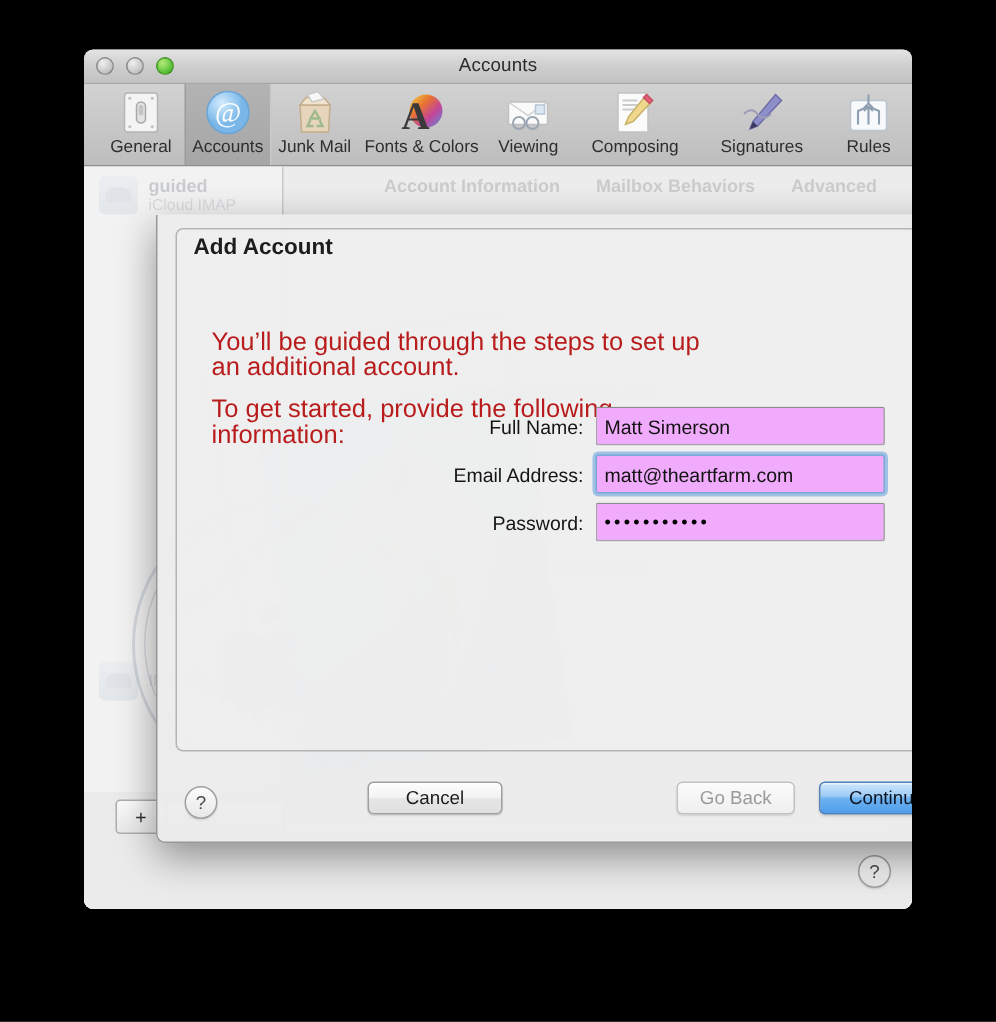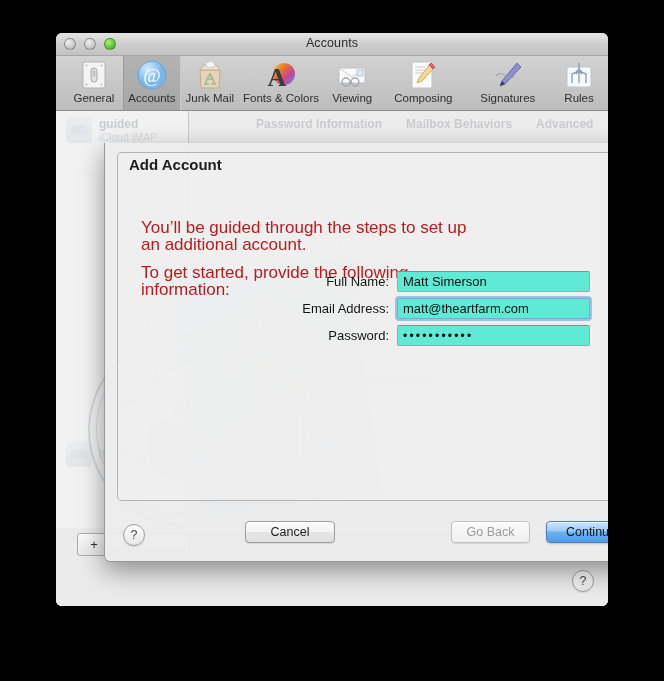--- a/index.html
+++ b/index.html
@@ -178,25 +178,25 @@
   .form { position: absolute; left: 0; top: 128px; width: 100%; }
   .f-row { display: flex; align-items: center; margin-bottom: 6px; }
   .f-label {
     width: 292px; text-align: right; padding-right: 8px;
     font-size: 13px; color: #151515; box-sizing: border-box;
   }
   .f-input {
     width: 193px; height: 21px;
     border: 1px solid #a6a6a6;
     border-top-color: #8c8c8c;
-    background: #5eead4;
+    background: #f0abfc;
     border-radius: 2px;
     font-size: 13px;
     color: #111;
-    padding: 0 5px;
+    padding: 12px 5px;
     box-sizing: border-box;
     font-family: "Liberation Sans", sans-serif;
     outline: none;
   }
   .f-input.focused {
     border: 1px solid #7aa7d4;
     box-shadow: 0 0 0 2px rgba(110,165,222,0.62);
   }
   .f-input.pw { letter-spacing: 2.2px; font-size: 12px; color: #000; }
 
@@ -403,21 +403,21 @@
 
       <div class="acct-row acct-row3">
         <div class="acct-icon"></div>
         <div class="acct-names">
           <div class="acct-n1"></div>
           <div class="acct-n2">IMAP</div>
         </div>
       </div>
 
       <div class="bg-tabs">
-        <div class="bg-tab">Password Information</div>
+        <div class="bg-tab">Account Information</div>
         <div class="bg-tab">Mailbox Behaviors</div>
         <div class="bg-tab">Advanced</div>
       </div>
 
       <div class="bg-field-row" style="left:140px; top:146px;">
         <div class="bg-lab">User Name:</div>
         <div class="bg-val">matt@theartfarm.com</div>
       </div>
       <div class="bg-field-row" style="left:140px; top:172px;">
         <div class="bg-lab">Password:</div>

